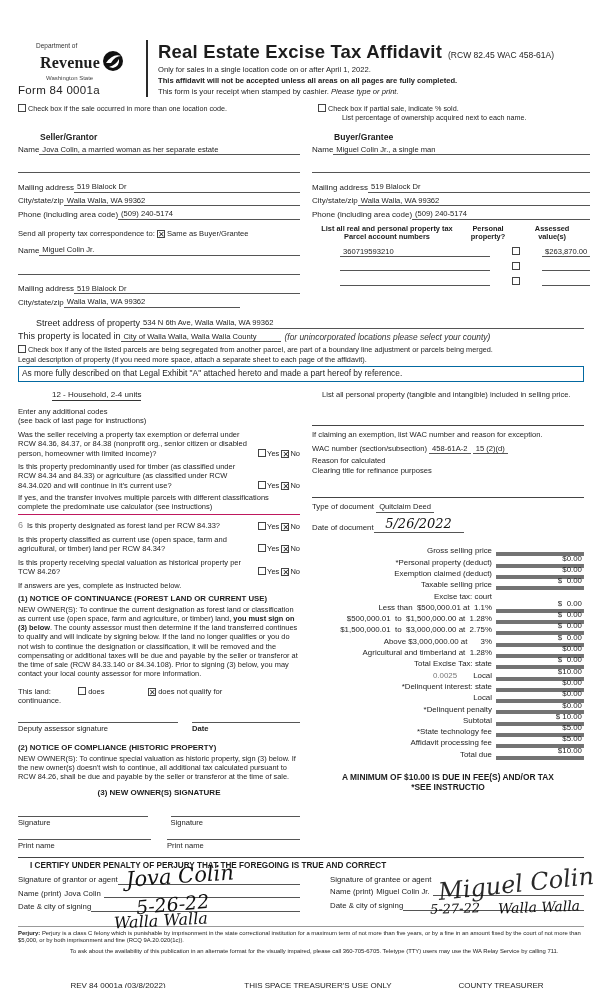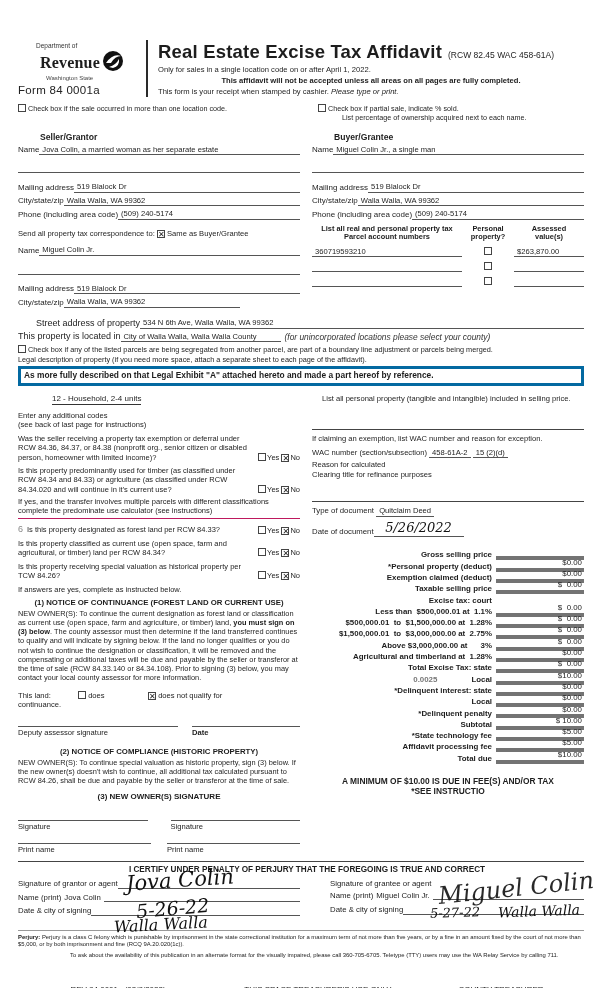--- a/index.html
+++ b/index.html
@@ -25,48 +25,48 @@
 
   .hdr-checks { display:flex; margin-top:7px; font-size:7.2px; }
   .hdr-checks .hc-l { width:300px; }
   .hdr-checks .hc-r { flex:1; }
 
   
   .cb { display:inline-block; width:8px; height:8px; border:1px solid #444; font-size:8px; line-height:7px; text-align:center; vertical-align:-1px; background:#fff; flex-shrink:0; }
   .fl { display:inline-block; border-bottom:1px solid #555; min-height:9px; }
   .row { display:flex; align-items:flex-end; }
   .grow { flex:1; }
-  .b { font-weight:bold;text-align:center; }
+  .b { font-weight:bold; }
   .sec-h { font-weight:bold; font-size:8.6px; }
   .cols { display:flex; gap:12px; }
   .col-l { width:282px; flex-shrink:0; }
   .col-r { flex:1; }
   .val { font-size:7.6px; padding:0 3px; white-space:nowrap; }
 
   
   .ptab-h { display:flex; font-weight:bold; font-size:7.4px; text-align:center; line-height:1.15; }
-  .ptab-r { display:flex; align-items:center; margin-top:5px; }
+  .ptab-r { display:flex; align-items:flex-start; margin-top:5px;margin-left:28px; }
   .ptab-c1 { width:150px; } .ptab-c2 { width:52px; text-align:center; } .ptab-c3 { flex:1; }
 
-  .legalbox { border:3px solid #0369a1; padding:1px 3px 2px 3px; font-size:8.4px; margin-top:2px;font-weight:bold; }
+  .legalbox { border:1px solid #0369a1; padding:1px 3px 2px 3px; font-size:8.4px; margin-top:2px; }
 
   
   .q { display:flex; margin-top:4px; }
   .qt { flex:1; padding-right:5px; font-size:7.5px; }
   .yn { white-space:nowrap; align-self:flex-end; font-size:7.5px; }
   .yn .cb { margin-right:1px; }
   .notice-body { font-size:7.4px; margin-top:1px; text-align:left; }
   .ctr { text-align:center; }
 
   .sigline { border-top:1px solid #555; font-size:7.6px; padding-top:1px; }
 
   
   .taxrow { display:flex; justify-content:flex-end; align-items:flex-end; height:11.3px; font-size:7.9px; }
-  .tl { text-align:center; padding-right:4px; white-space:pre;font-weight:bold; }
-  .tpre { color:#777; padding-right:34px; }
+  .tl { text-align:center; padding-right:4px; white-space:pre; }
+  .tpre { color:#777; padding-right:16px; }
   .tv { width:88px; border-bottom:4px solid #737373; text-align:right; white-space:pre; padding-right:2px; }
   .tv.noline { border-bottom:none; }
 
   .script { font-family:"DejaVu Serif","Liberation Serif",serif; font-style:italic; color:#111; white-space:nowrap; }
 
   .perjury { font-size:5.9px; color:#222; margin-top:4px; }
   .perjury .ind { margin-left:52px; margin-top:3px; }
 
   .footer { display:flex; margin-top:26px; font-size:8px; }
   .footer > div { text-align:center; }

